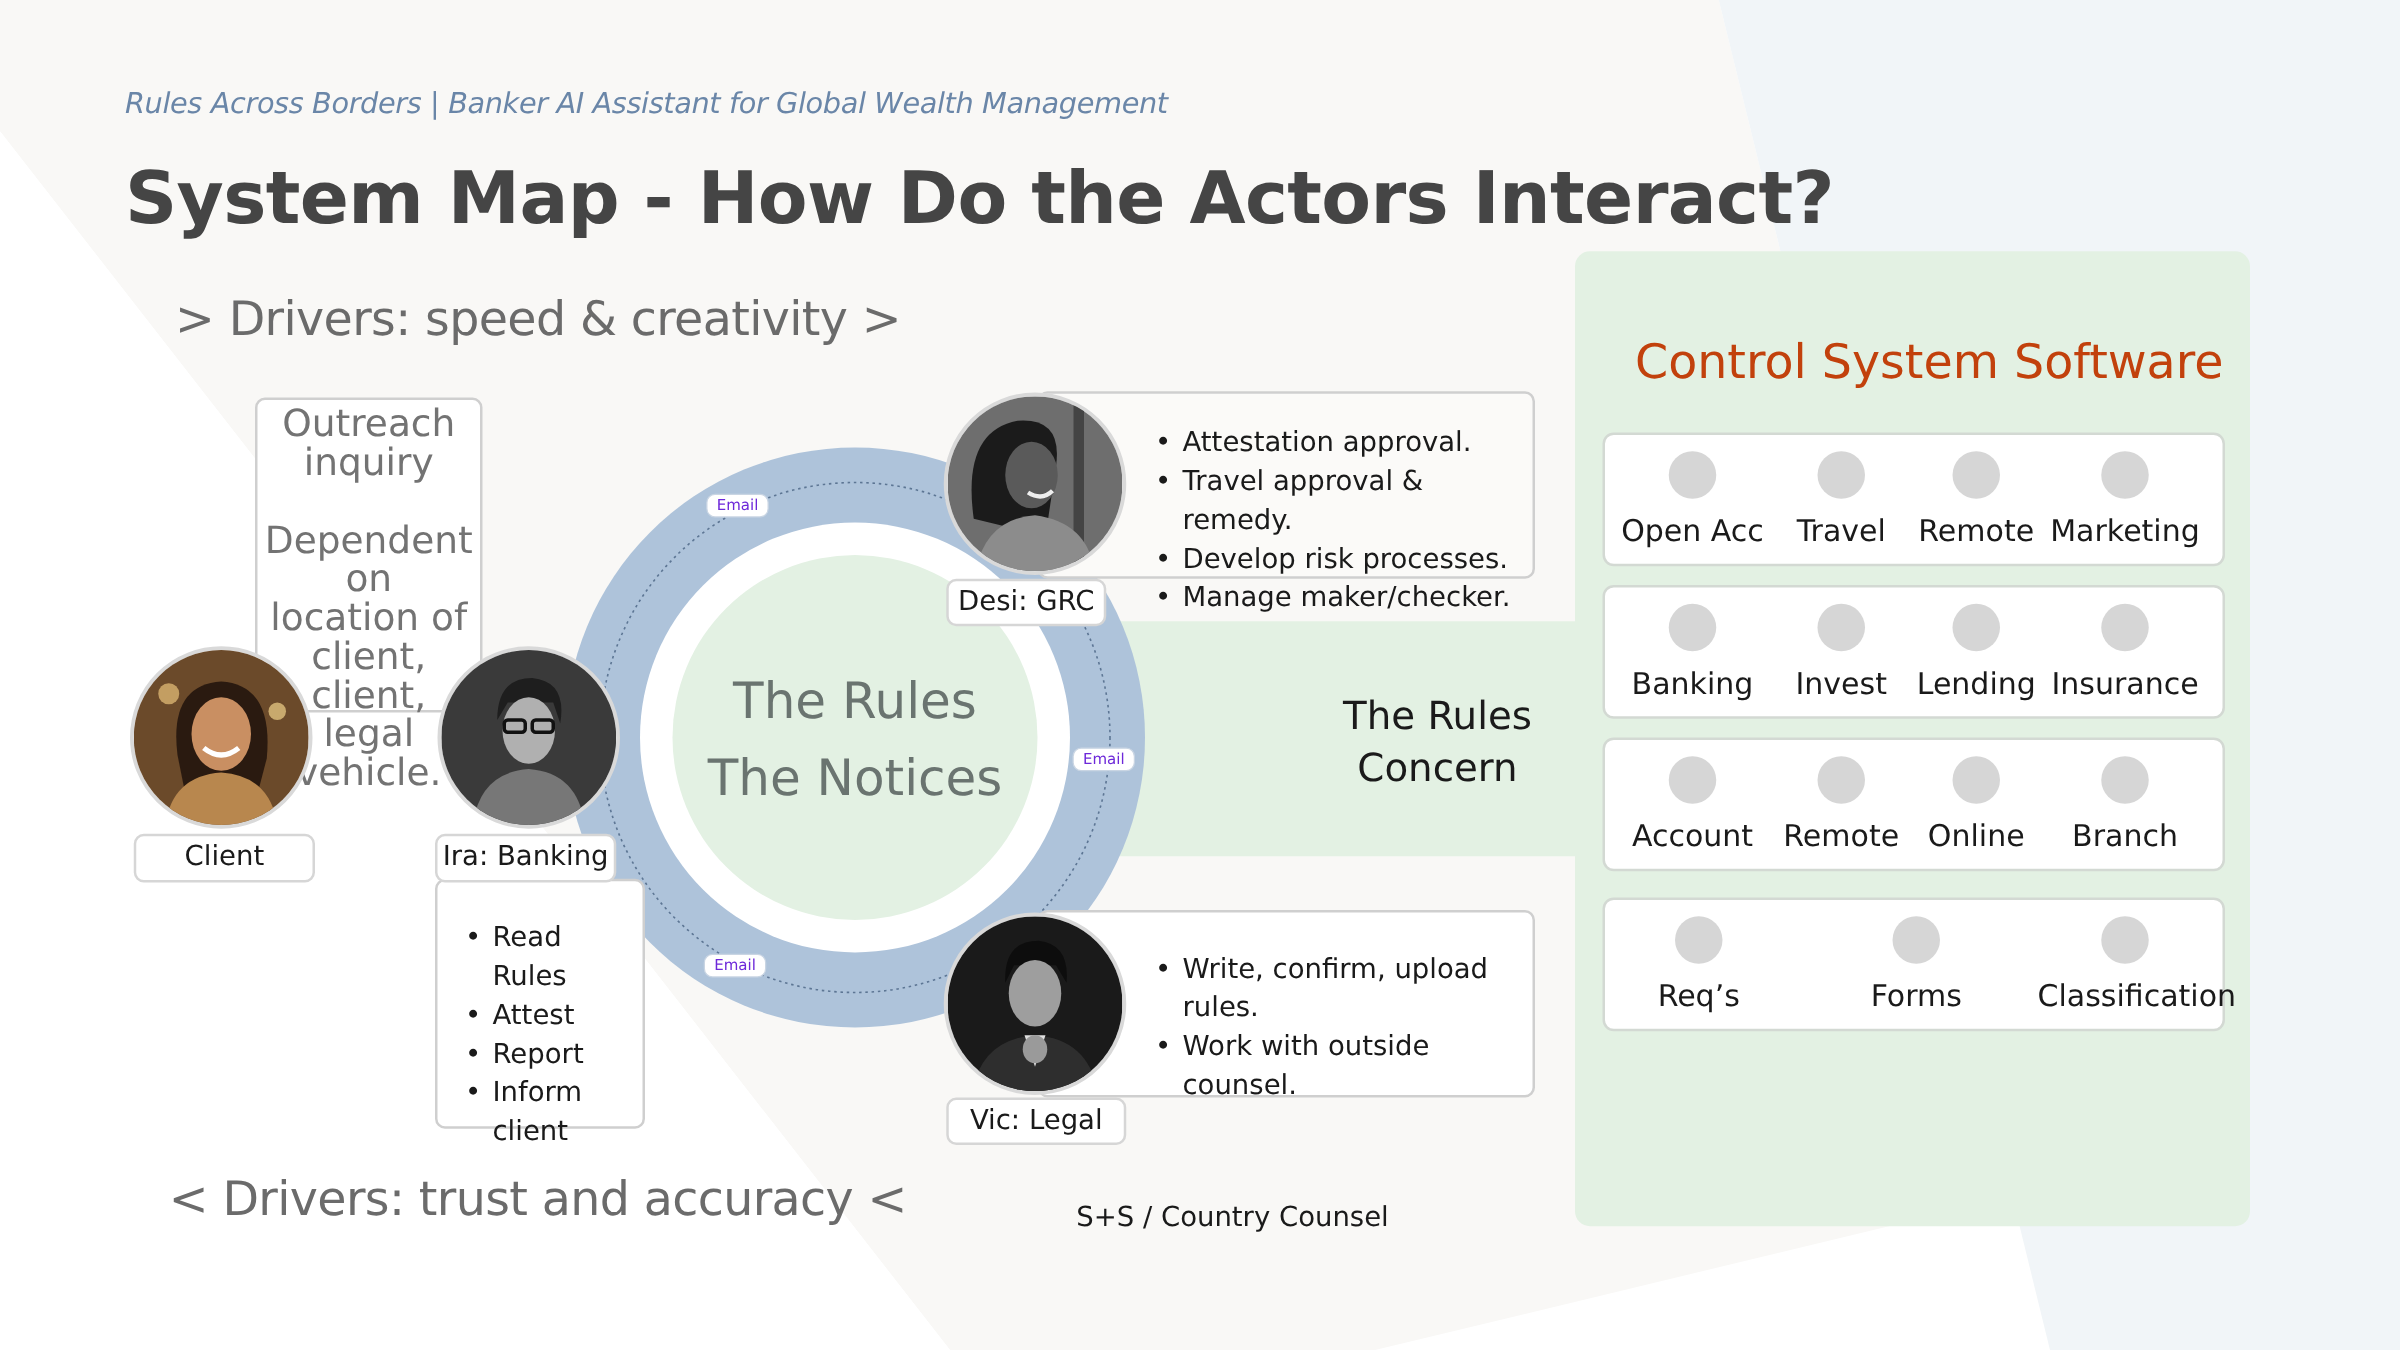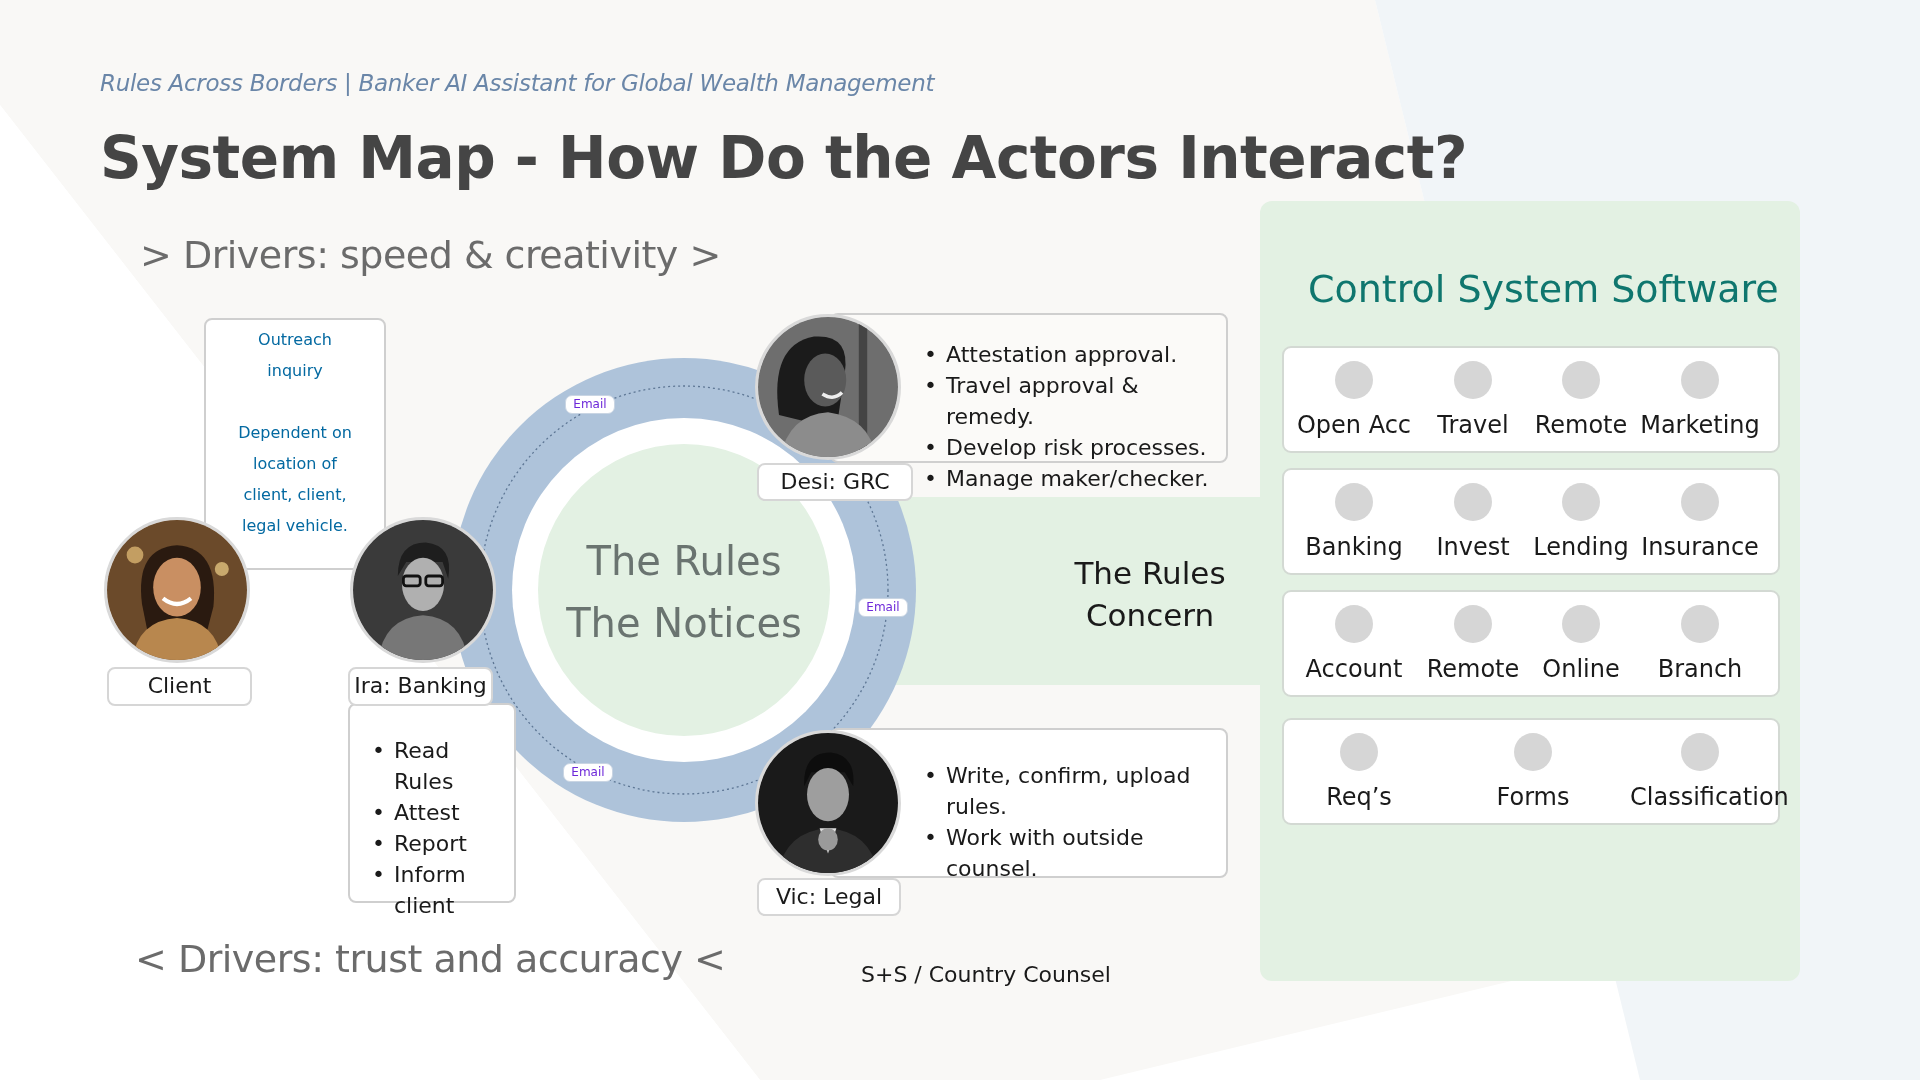--- a/index.html
+++ b/index.html
@@ -5,39 +5,39 @@
   html, body { margin:0; padding:0; }
   body { width:1920px; height:1080px; position:relative; overflow:hidden; background:#ffffff; font-family:"DejaVu Sans", sans-serif; }
   .bg { position:absolute; left:0; top:0; width:1920px; height:1080px; }
   .abs { position:absolute; }
   .subtitle { left:100px; top:70px; font-size:23px; font-style:italic; color:#6a86a8; font-family:"DejaVu Sans", sans-serif; letter-spacing:-0.3px; white-space:nowrap; }
   .title { left:100px; top:124px; font-size:58px; font-weight:bold; color:#454545; white-space:nowrap; letter-spacing:-0.5px; font-family:"DejaVu Sans", sans-serif; }
   .driver { font-size:38px; color:#6b6b6b; white-space:nowrap; letter-spacing:-0.5px; }
   .driver-top { left:140px; top:233px; }
   .driver-bottom { left:135px; top:937px; }
   .box { position:absolute; background:#fff; border:2px solid #cfcfcf; border-radius:8px; box-sizing:border-box; }
-  .box-text { font-size:16px; color:#0369a1; line-height:31px; }
+  .box-text { font-size:30px; color:#737373; line-height:31px; }
   .outreach { left:204px; top:318px; width:182px; height:252px; text-align:center; padding-top:4px; }
   .outreach p { margin:0; }
   .outreach .gap { height:31px; }
   .label { position:absolute; background:#fff; border:2px solid #d6d6d6; border-radius:8px; box-sizing:border-box; font-size:22px; color:#1a1a1a; text-align:center; line-height:34px; }
   ul.bul { margin:12px; padding:0; list-style:none; }
   ul.bul li { position:relative; padding-left:26px; font-size:22px; line-height:31px; color:#1a1a1a; }
   ul.bul li::before { content:"•"; position:absolute; left:4px; top:0; }
   .ira-list { left:348px; top:703px; width:168px; height:200px; padding:18px 0 0 6px; }
   .desi-box { left:830px; top:313px; width:398px; height:150px; background:#fbfaf8; padding:12px 0 0 76px; }
   .vic-box { left:830px; top:728px; width:398px; height:150px; padding:18px 0 0 76px; }
   .avatar { position:absolute; width:146px; height:146px; border-radius:50%; border:3px solid #d9d9d9; background:#fff; box-sizing:border-box; overflow:hidden; }
   .avatar svg { width:100%; height:100%; display:block; }
   .rules-center { position:absolute; left:534px; top:530px; width:300px; text-align:center; font-size:40px; line-height:62px; color:#6a7470; }
   .rules-concern { position:absolute; left:1040px; top:552px; width:220px; text-align:center; font-size:31px; line-height:42px; color:#1a1a1a; }
   .email-pill { position:absolute; width:50px; height:19px; border-radius:7px; background:#fff; border:1px solid #c9d5e3; box-sizing:border-box; font-size:12px; color:#6d28d9; text-align:center; line-height:17px; }
   .counsel { position:absolute; left:861px; top:962px; font-size:22px; color:#1a1a1a; white-space:nowrap; }
   .panel { position:absolute; left:1260px; top:201px; width:540px; height:780px; background:#e3f1e3; border-radius:12px; }
-  .panel-title { position:absolute; left:48px; top:66px; font-size:38px; color:#0f766e; white-space:nowrap; }
+  .panel-title { position:absolute; left:48px; top:66px; font-size:38px; color:#c2410c; white-space:nowrap; }
   .card { position:absolute; left:22px; width:498px; height:107px; background:#fff; border:2px solid #d3d9d3; border-radius:9px; box-sizing:border-box; }
   .cap { position:absolute; top:0; width:140px; height:100%; margin-left:-70px; text-align:center; }
   .dot { width:38px; height:38px; border-radius:50%; background:#d6d6d6; margin:13px auto 0; }
   .cap-label { font-size:24px; color:#1a1a1a; margin-top:12px; white-space:nowrap; }
 </style>
 </head>
 <body>
 
 <svg class="bg" viewBox="0 0 1920 1080">
   <rect x="0" y="0" width="1920" height="1080" fill="#ffffff"></rect>
@@ -142,21 +142,21 @@
     <path d="M33 38 Q32 14 52 14 Q70 16 68 38 L62 28 L38 28 Z" fill="#0d0d0d"></path>
     <ellipse cx="50" cy="44" rx="15" ry="19" fill="#9e9e9e"></ellipse>
     <path d="M14 100 Q20 70 50 68 Q80 70 86 100 Z" fill="#2e2e2e"></path>
     <path d="M44 68 L50 86 L56 68" fill="#e0e0e0"></path>
     <ellipse cx="50" cy="76" rx="7" ry="8" fill="#9a9a9a"></ellipse>
   </svg>
 </div>
 
 <div class="label" style="left:107px; top:667px; width:145px; height:39px;">Client</div>
 <div class="label" style="left:348px; top:667px; width:145px; height:39px;">Ira: Banking</div>
-<div class="label" style="left:757px; top:463px; width:156px; height:38px;">Desi: GRC</div>
+<div class="label" style="left:757px; top:463px; width:128px; height:38px;">Desi: GRC</div>
 <div class="label" style="left:757px; top:878px; width:144px; height:38px;">Vic: Legal</div>
 
 <div class="rules-concern">
   <div>The Rules</div>
   <div>Concern</div>
 </div>
 
 <div class="counsel">S+S / Country Counsel</div>
 
 <div class="panel">

